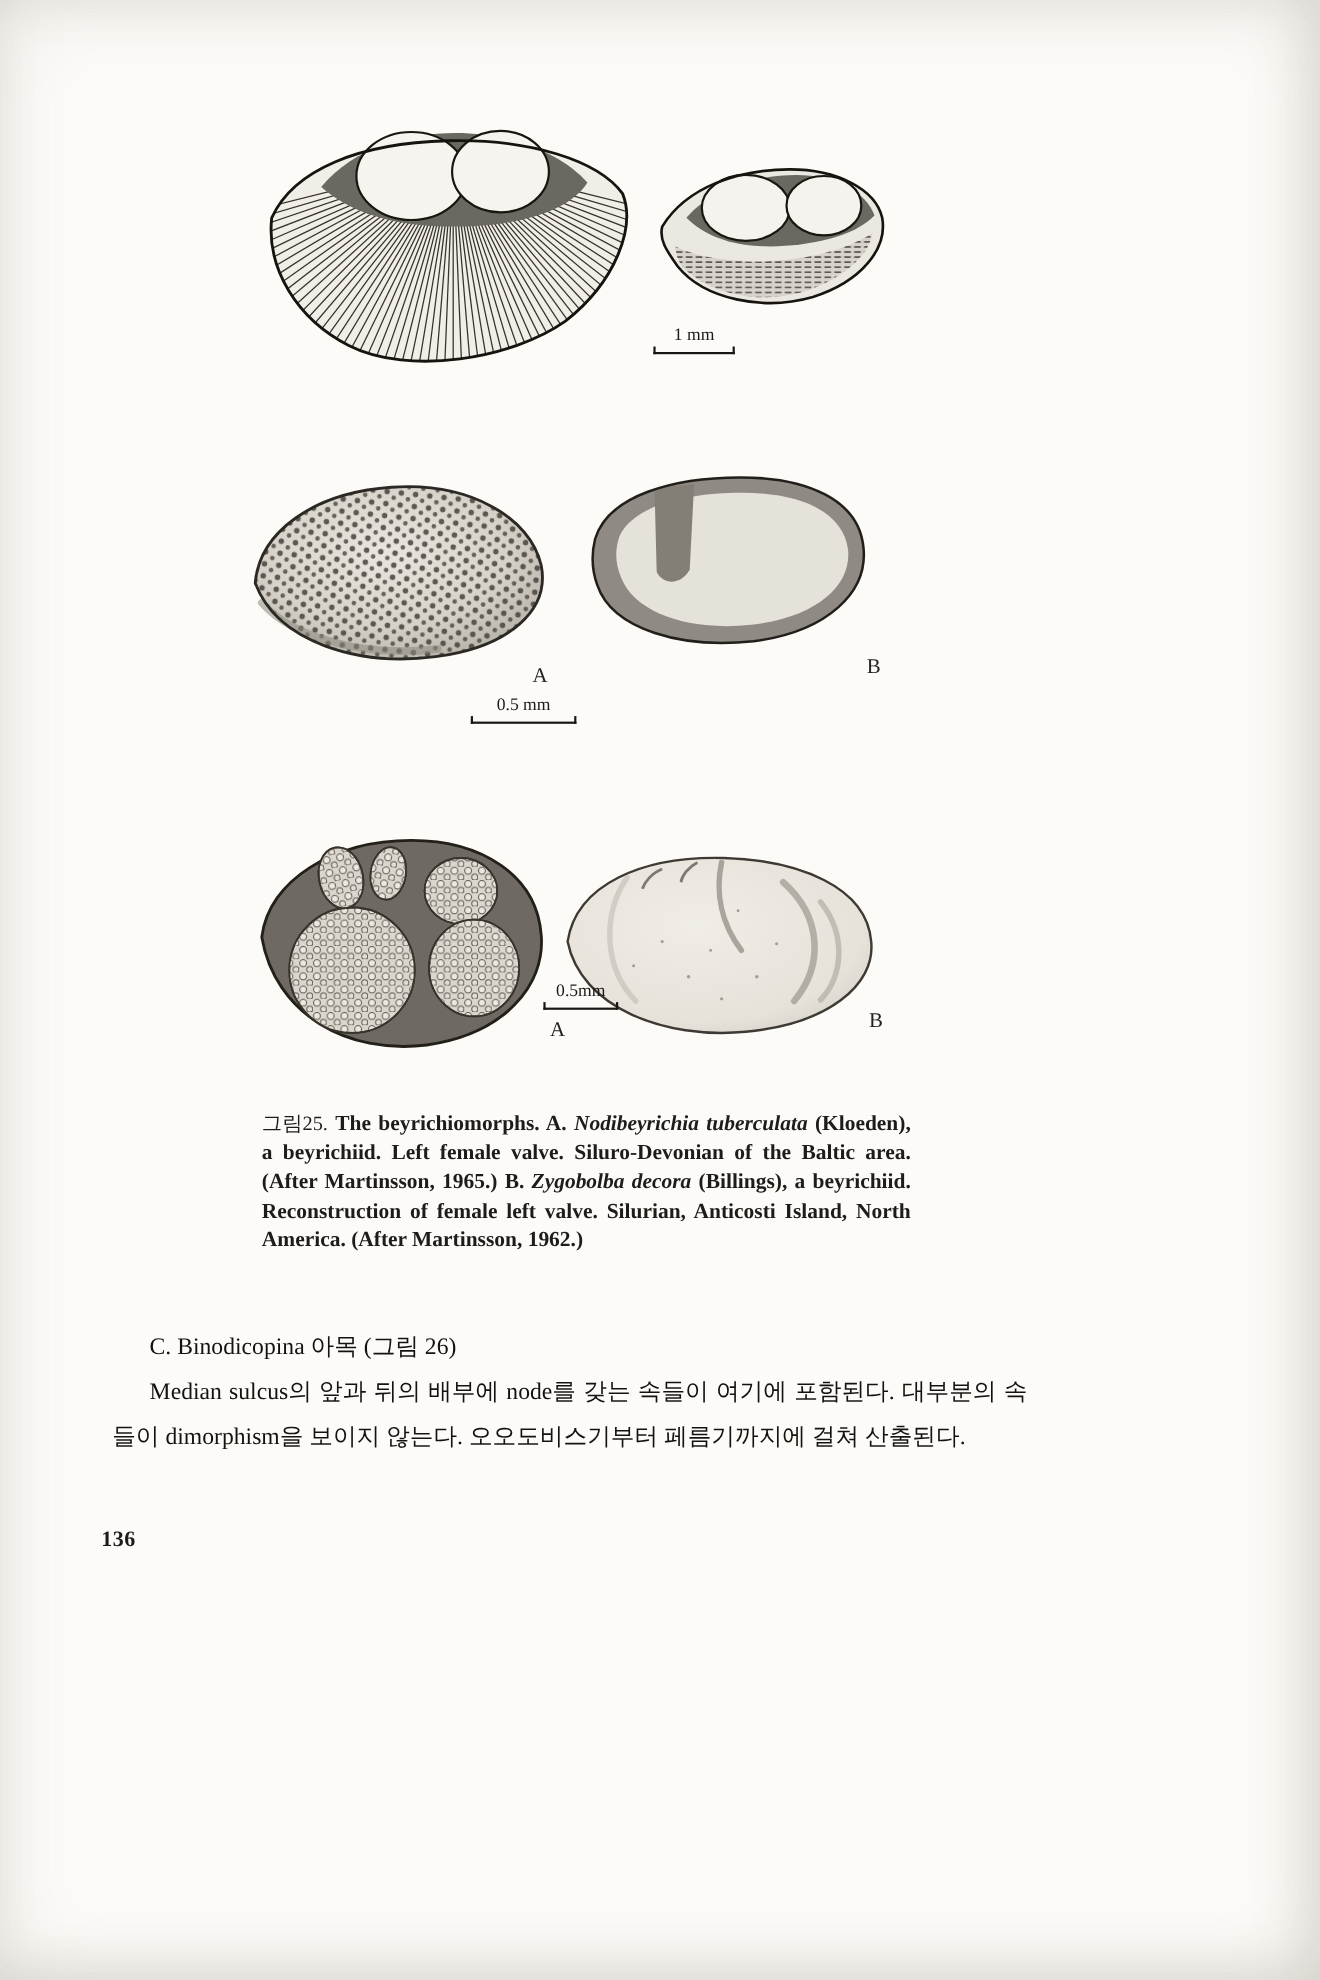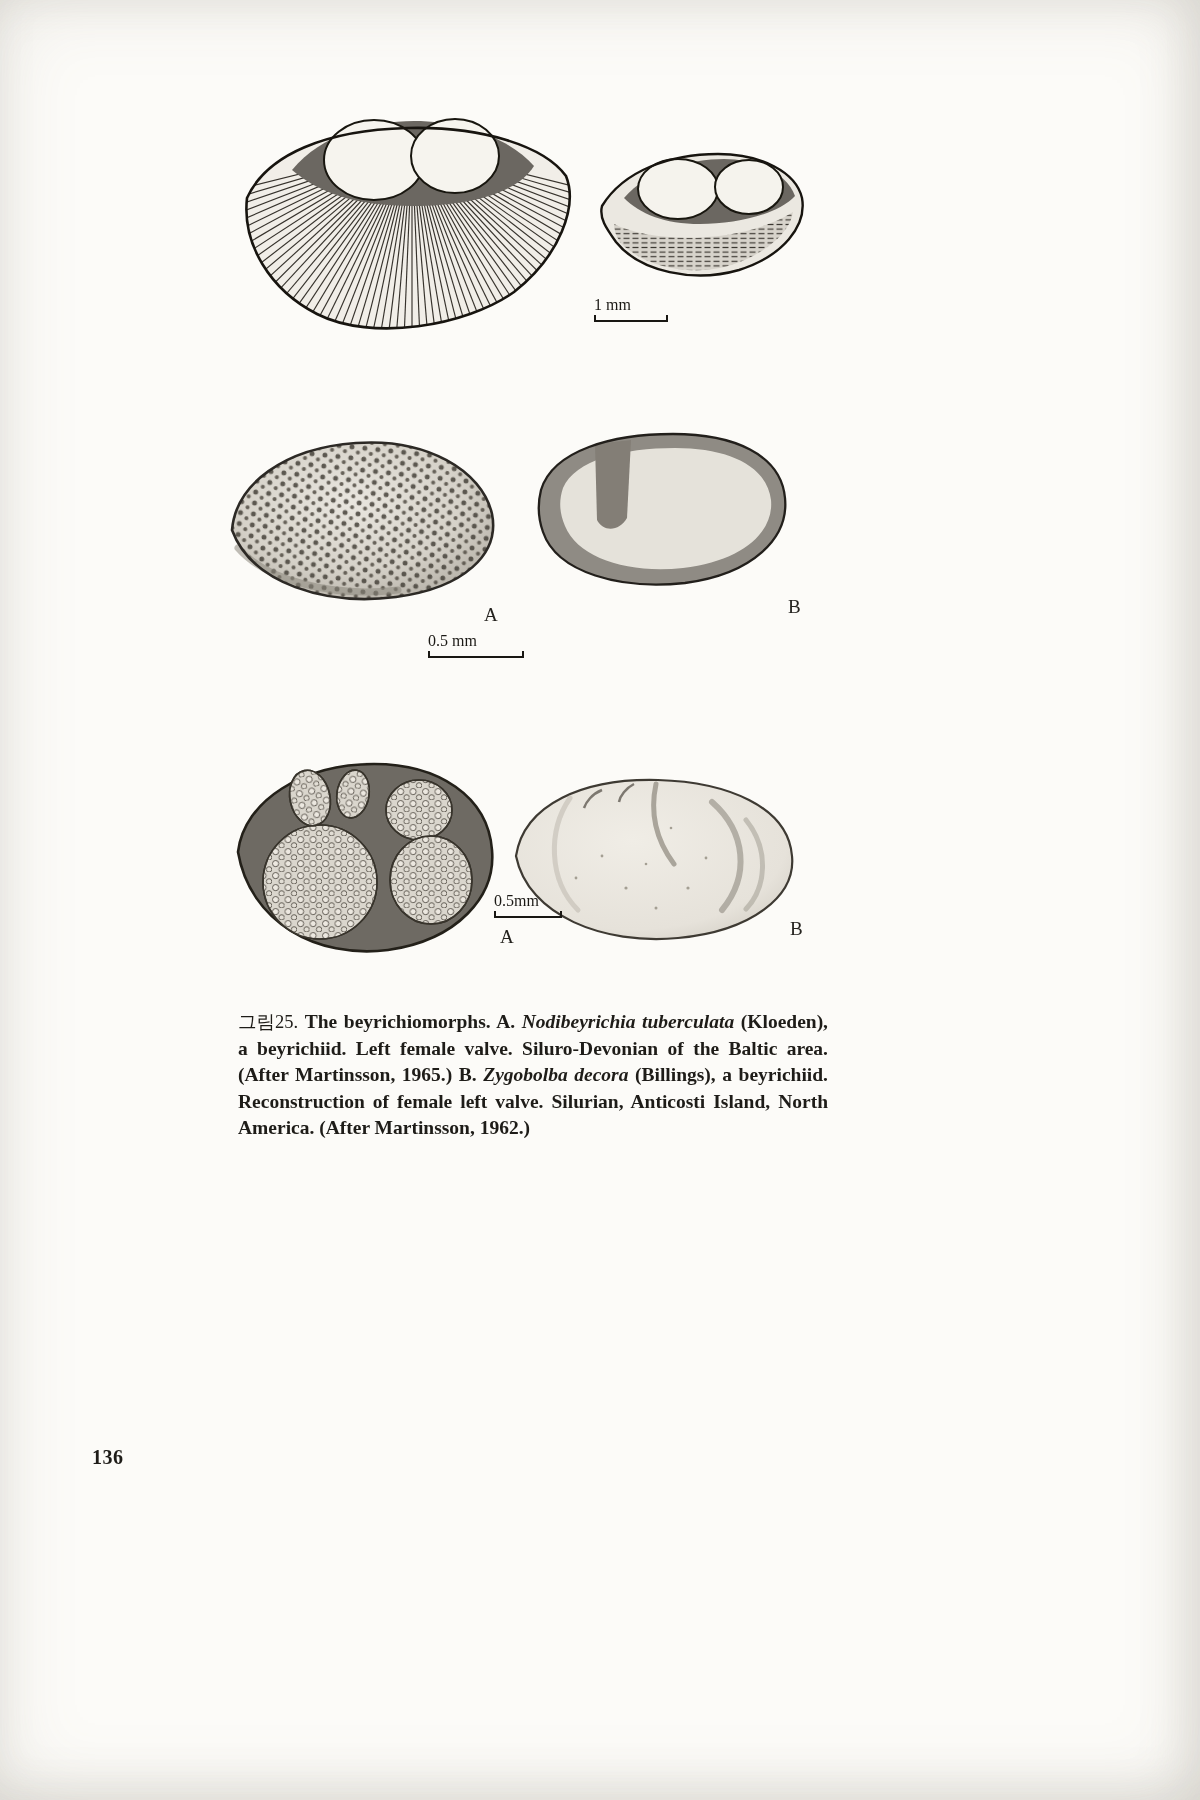--- a/index.html
+++ b/index.html
@@ -7,38 +7,38 @@
   .page {
     position:relative; width:1200px; height:1800px; margin:0 auto;
     background:#fcfbf8;
     box-shadow: inset 0 0 80px rgba(130,124,110,.16), inset -20px 0 45px rgba(130,124,110,.12), inset 0 -20px 40px rgba(130,124,110,.08);
     font-family:"Liberation Serif","DejaVu Serif",serif;
     color:#1e1c18; overflow:hidden;
   }
   .abs { position:absolute; }
   svg { display:block; width:100%; height:100%; }
   .fig-label { position:absolute; font-size:19px; color:#25231f; }
-  .scalebar { position:absolute; text-align:left; font-size:16px; color:#1b1915; line-height:18px; }
+  .scalebar { position:absolute; text-align:center; font-size:16px; color:#1b1915; line-height:18px; }
   .scale-bracket {
     height:7px; margin-top:1px;
     border-left:2px solid #191713; border-right:2px solid #191713; border-bottom:2.5px solid #191713;
   }
   .caption {
     position:absolute; left:238px; top:984px; width:590px;
     font-size:19.5px; line-height:26.5px; font-weight:700; text-align:justify;margin-top:25px;
   }
   .caption .cap-figno { font-weight:400; font-size:18.5px; }
   .caption i { font-style:italic; }
   .body-text {
     position:absolute; left:102px; top:1204px; width:832px;
     font-size:21.5px; line-height:41px; color:#14120e;
   }
   .body-text p { text-indent:34px; }
   .body-text .body-para { text-align:justify; }
-  .page-number { position:absolute; left:92px; top:1446px; font-size:20px; font-weight:700; letter-spacing:.5px; }
+  .page-number { position:absolute; left:92px; top:1388px; font-size:20px; font-weight:700; letter-spacing:.5px; }
 </style>
 </head>
 <body>
 
 <div class="page">
 
   <div class="abs" style="left:222px; top:106px; width:376px; height:236px;">
     <svg viewBox="0 0 376 236">
       <defs>
         <clipPath id="fanClip">
@@ -241,16 +241,20 @@
 
   <p class="caption">
     <span class="cap-figno">그림25.</span>
     <span> The beyrichiomorphs. A. </span>
     <i>Nodibeyrichia tuberculata</i>
     <span> (Kloeden), a beyrichiid. Left female valve. Siluro-Devonian of the Baltic area. (After Martinsson, 1965.) B. </span>
     <i>Zygobolba decora</i>
     <span> (Billings), a beyrichiid. Reconstruction of female left valve. Silurian, Anticosti Island, North America. (After Martinsson, 1962.)</span>
   </p>
 
+  <div class="body-text">
+    <p>C. Binodicopina 아목 (그림 26)</p>
+    <p class="body-para">Median sulcus의 앞과 뒤의 배부에 node를 갖는 속들이 여기에 포함된다. 대부분의 속들이 dimorphism을 보이지 않는다. 오오도비스기부터 페름기까지에 걸쳐 산출된다.</p>
+  </div>
 
   <div class="page-number">136</div>
 
 </div>
 
 </body></html>

